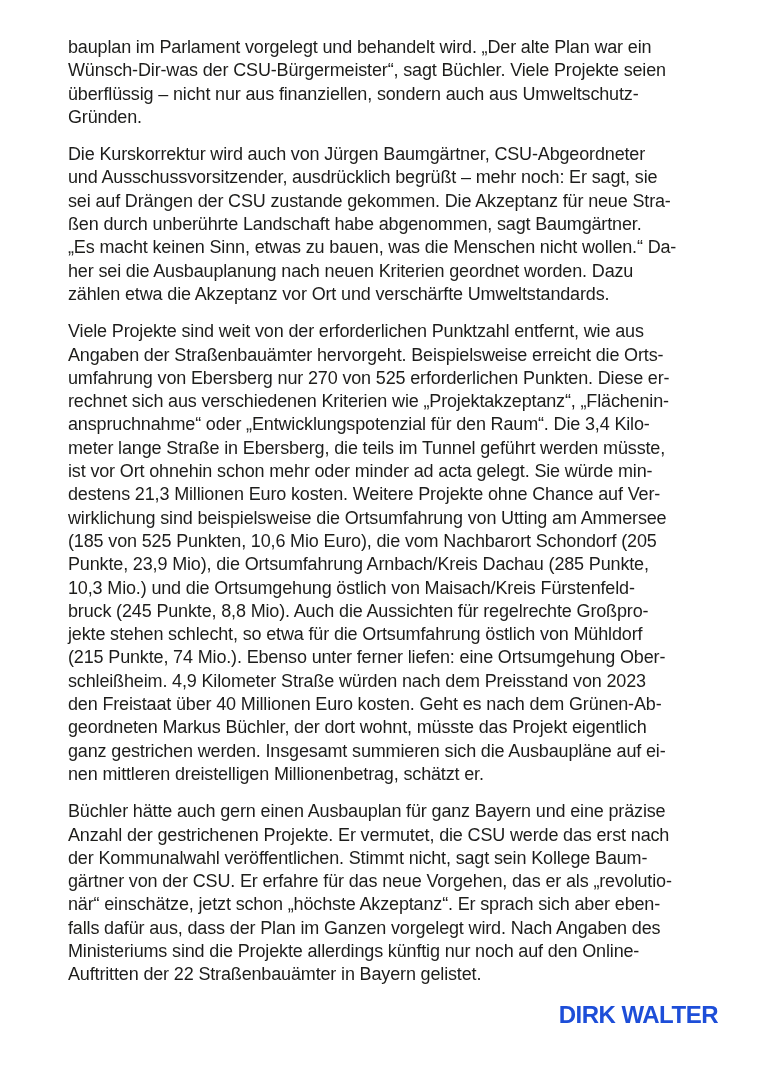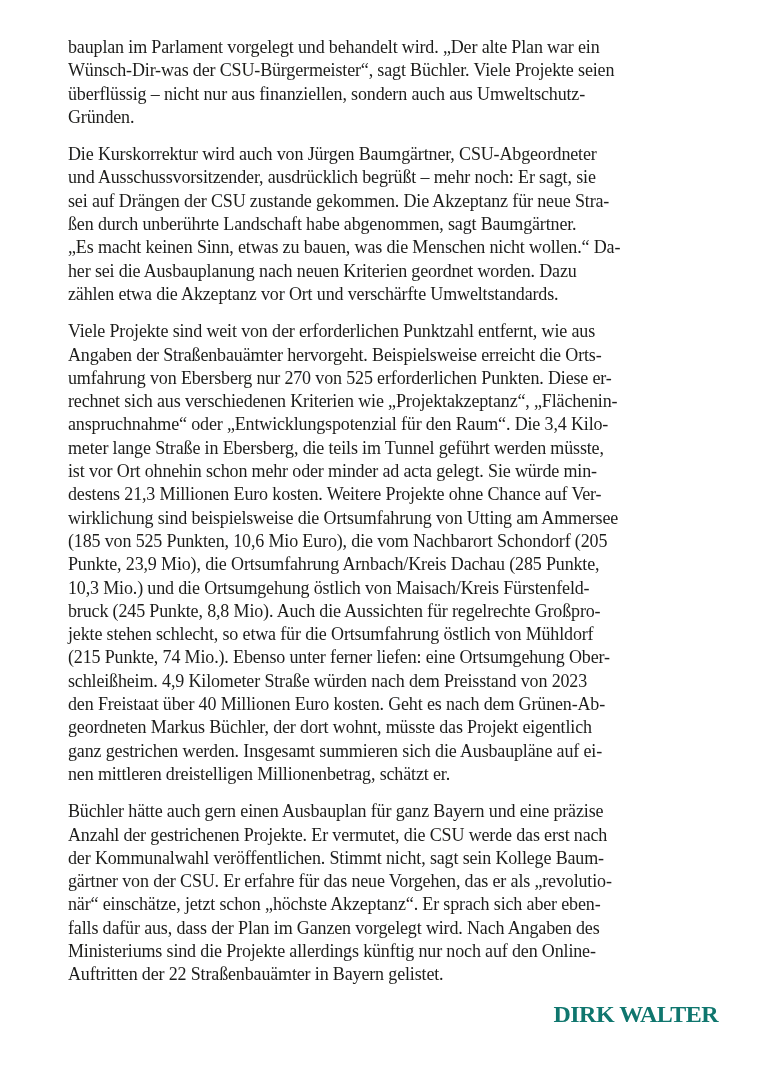--- a/index.html
+++ b/index.html
@@ -7,21 +7,21 @@
     padding: 0;
     background: #ffffff;
   }
   .page {
     position: relative;
     width: 762px;
     height: 1080px;
     background: #ffffff;
     box-sizing: border-box;
     padding: 36px 44px 0 68px;
-    font-family: Liberation Serif, serif;
+    font-family: Liberation Sans, sans-serif;
     color: #1d1d1b;
     overflow: hidden;
   }
   .article-body {
     width: 650px;
   }
   .para {
     margin: 0 0 14px 0;
     font-size: 18px;
     line-height: 23.3px;
@@ -29,21 +29,21 @@
     white-space: pre;      
     font-weight: 400;
   }
   .author {
     margin-top: 13px;
     width: 650px;
     text-align: right;
     font-size: 24px;
     font-weight: 700;
     letter-spacing: -0.5px;
-    color: #0f766e;
+    color: #1d4ed8;
   }
 </style>
 </head>
 <body>
 
 <div class="page">
   <div class="article-body">
     <p class="para">bauplan im Parlament vorgelegt und behandelt wird. „Der alte Plan war ein
 Wünsch-Dir-was der CSU-Bürgermeister“, sagt Büchler. Viele Projekte seien
 überflüssig – nicht nur aus finanziellen, sondern auch aus Umweltschutz-

